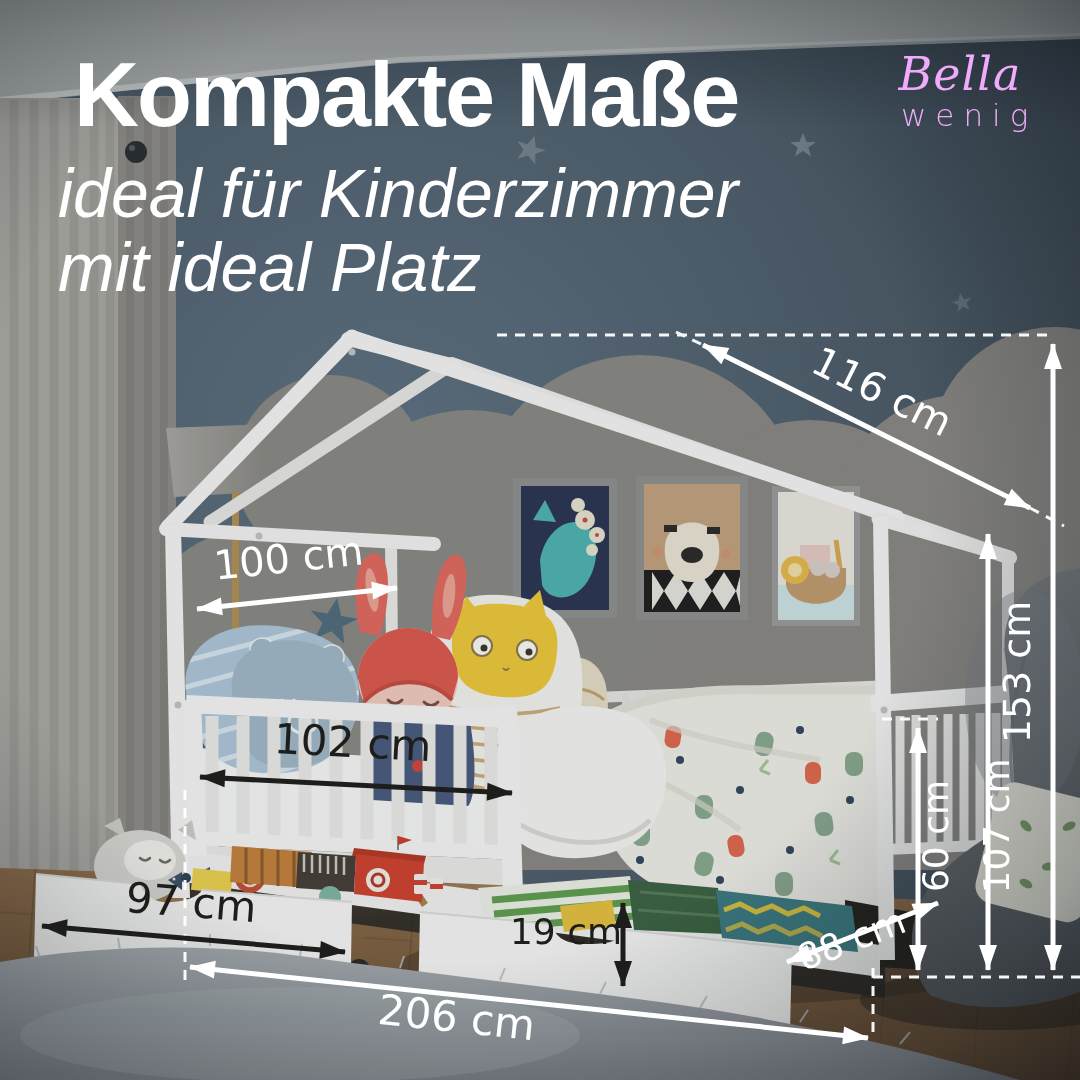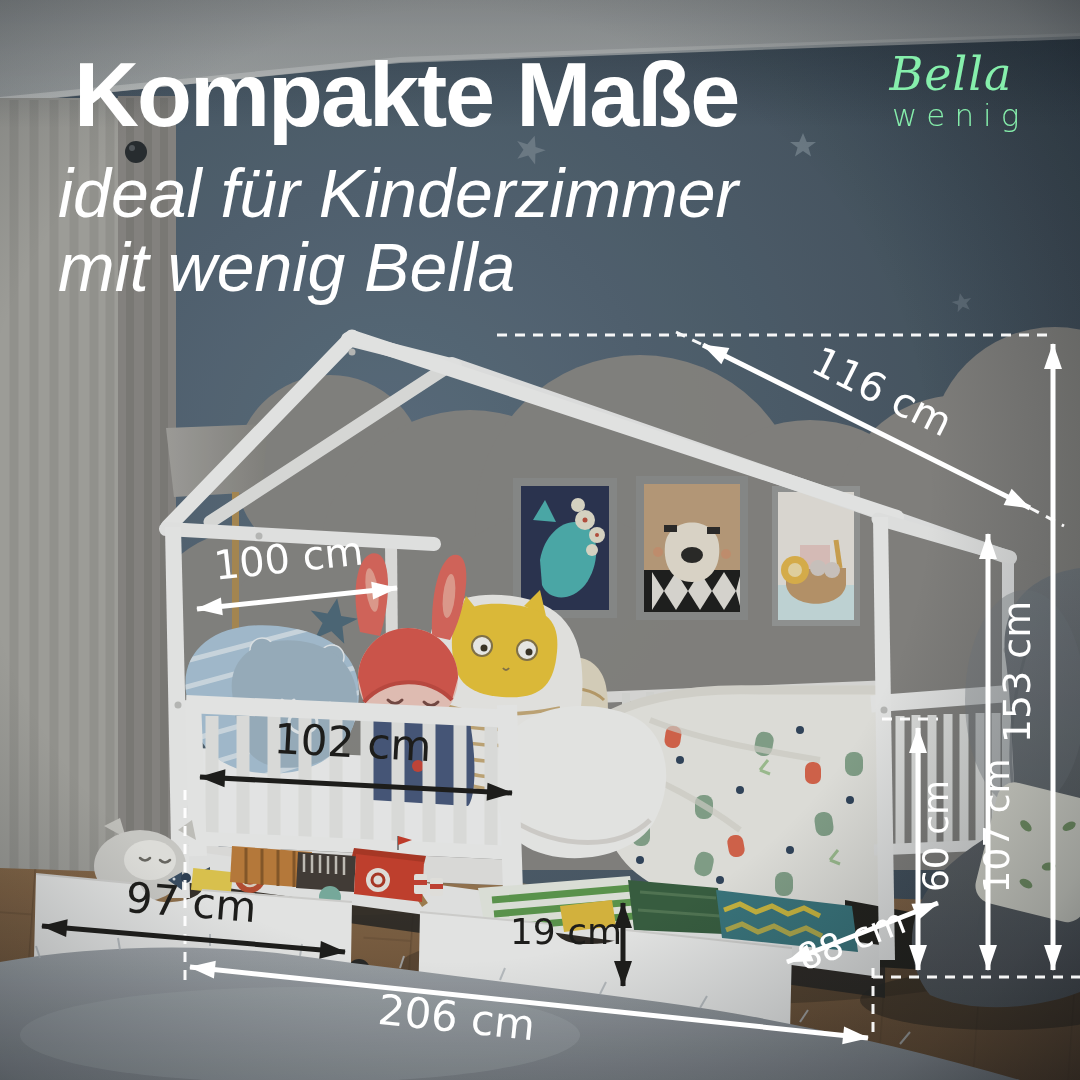--- a/index.html
+++ b/index.html
@@ -5,21 +5,21 @@
 <style>
   html,body{margin:0;padding:0;background:#222;}
   .stage{position:relative;width:1080px;height:1080px;overflow:hidden;
          font-family:"Liberation Sans",sans-serif;background:#4a5864;}
   .scene{position:absolute;inset:0;}
   .header{position:absolute;left:58px;top:50px;z-index:30;color:#fff;pointer-events:none;}
   .header h1{margin:0;font-size:90px;line-height:1.0;font-weight:700;letter-spacing:-2px;
              font-family:"Liberation Sans",sans-serif;text-align:right;}
   .header .sub{margin-top:16px;font-size:68px;line-height:74px;font-style:italic;font-weight:400;
                letter-spacing:0px;}
-  .brand{position:absolute;right:64px;top:50px;z-index:30;color:#86efac;text-align:center;width:130px;}
+  .brand{position:absolute;right:55px;top:50px;z-index:30;color:#f0abfc;text-align:center;width:130px;}
   .brand .b1{font-family:"DejaVu Serif","Liberation Serif",serif;font-style:italic;
              font-size:46px;line-height:48px;letter-spacing:1px;}
   .brand .b2{font-family:"DejaVu Sans","Liberation Sans",sans-serif;font-weight:300;
              font-size:31px;line-height:34px;letter-spacing:9px;margin-left:6px;}
   svg text{font-family:"DejaVu Sans","Liberation Sans",sans-serif;}
 </style>
 </head>
 <body>
 
 <div class="stage">
@@ -502,21 +502,21 @@
         <text transform="translate(190,917) rotate(4.5)" font-size="42" text-anchor="middle">97 cm</text>
         <text transform="translate(566,944)" font-size="36" text-anchor="middle">19 cm</text>
       </g>
     </g>
   </svg>
 
   <div class="header">
     <h1>Kompakte Maße</h1>
     <div class="sub">
       <div>ideal für Kinderzimmer</div>
-      <div>mit wenig Bella</div>
+      <div>mit ideal Platz</div>
     </div>
   </div>
 
   <div class="brand">
     <div class="b1">Bella</div>
     <div class="b2">wenig</div>
   </div>
 
 </div>
 

